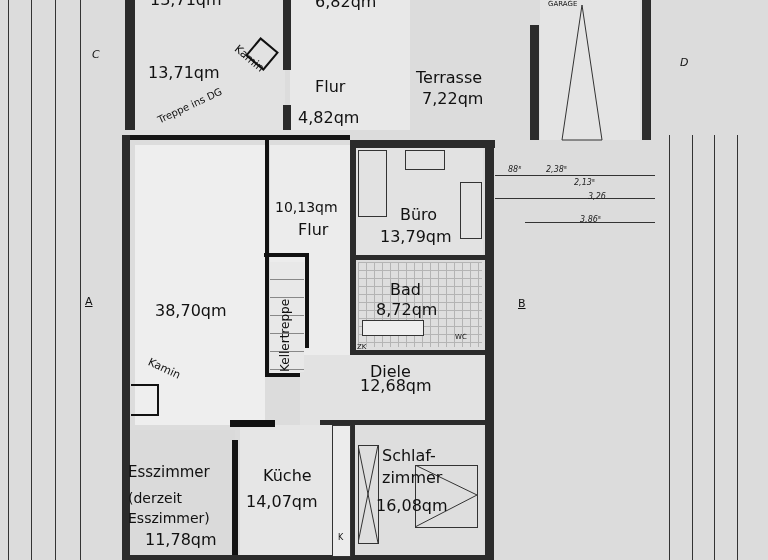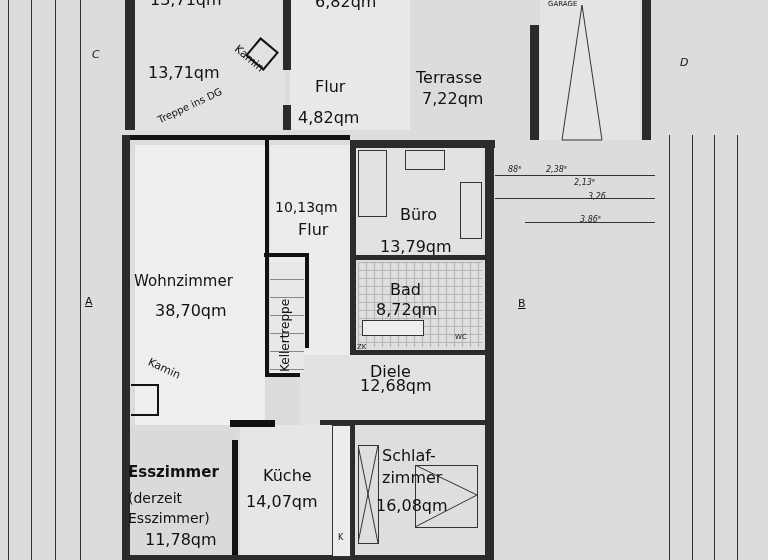--- a/index.html
+++ b/index.html
@@ -2,21 +2,21 @@
 <html><head>
 <meta charset="utf-8">
 <style>
   html,body{margin:0;padding:0;}
   body{width:768px;height:560px;overflow:hidden;background:#dcdcdc;position:relative;font-family:"DejaVu Sans",sans-serif;}
   .plan{position:absolute;left:0;top:0;width:768px;height:560px;}
   .wall{position:absolute;background:#2b2b2b;}
   .wall.thick{background:#111;}
   .room{position:absolute;background:#e6e6e6;}
   .lbl{position:absolute;color:#111;font-size:16px;line-height:19px;text-align:center;white-space:nowrap;}
-  .lbl.b{font-weight:bold;}
+  .lbl.b{font-weight:normal;}
   .dim{position:absolute;font-family:"DejaVu Sans",sans-serif;font-style:italic;font-size:8px;color:#222;white-space:nowrap;}
   .vline{position:absolute;width:1px;background:#333;}
   .hline{position:absolute;height:1px;background:#333;}
   .small{position:absolute;font-size:11px;color:#111;white-space:nowrap;}
   .rot{transform-origin:left top;}
 </style>
 </head>
 <body>
 
 <div class="plan">
@@ -111,30 +111,29 @@
   <div class="lbl" style="left:315px;top:-8px">6,82qm</div>
   <div class="lbl" style="left:148px;top:63px">13,71qm</div>
   <div class="small" style="left:232px;top:52px;transform:rotate(40deg)">Kamin</div>
   <div class="small" style="left:155px;top:100px;transform:rotate(-25deg);font-size:10px">Treppe ins DG</div>
   <div class="lbl" style="left:315px;top:77px">Flur</div>
   <div class="lbl" style="left:298px;top:108px">4,82qm</div>
   <div class="lbl" style="left:416px;top:68px">Terrasse</div>
   <div class="lbl" style="left:422px;top:89px">7,22qm</div>
   <div class="small" style="left:548px;top:0;font-size:7px">GARAGE</div>
 
-  <div class="lbl" style="left:134px;top:272px;font-size:15px">Wohnzimmer</div>
   <div class="lbl" style="left:155px;top:301px">38,70qm</div>
   <div class="small" style="left:147px;top:362px;transform:rotate(25deg)">Kamin</div>
 
   <div class="lbl" style="left:275px;top:198px;font-size:14px">10,13qm</div>
   <div class="lbl" style="left:298px;top:220px">Flur</div>
   <div class="small rot" style="left:278px;top:372px;transform:rotate(-90deg);font-size:12px">Kellertreppe</div>
 
   <div class="lbl" style="left:400px;top:205px">Büro</div>
-  <div class="lbl" style="left:380px;top:237px">13,79qm</div>
+  <div class="lbl" style="left:380px;top:227px">13,79qm</div>
   <div class="lbl" style="left:390px;top:280px">Bad</div>
   <div class="lbl" style="left:376px;top:300px">8,72qm</div>
   <div class="small" style="left:357px;top:343px;font-size:7px">ZK</div>
   <div class="small" style="left:455px;top:333px;font-size:7px">WC</div>
 
   <div class="lbl" style="left:370px;top:362px">Diele</div>
   <div class="lbl" style="left:360px;top:376px">12,68qm</div>
 
   <div class="lbl b" style="left:128px;top:463px;font-size:15px">Esszimmer</div>
   <div class="lbl" style="left:128px;top:489px;font-size:14px">(derzeit</div>

